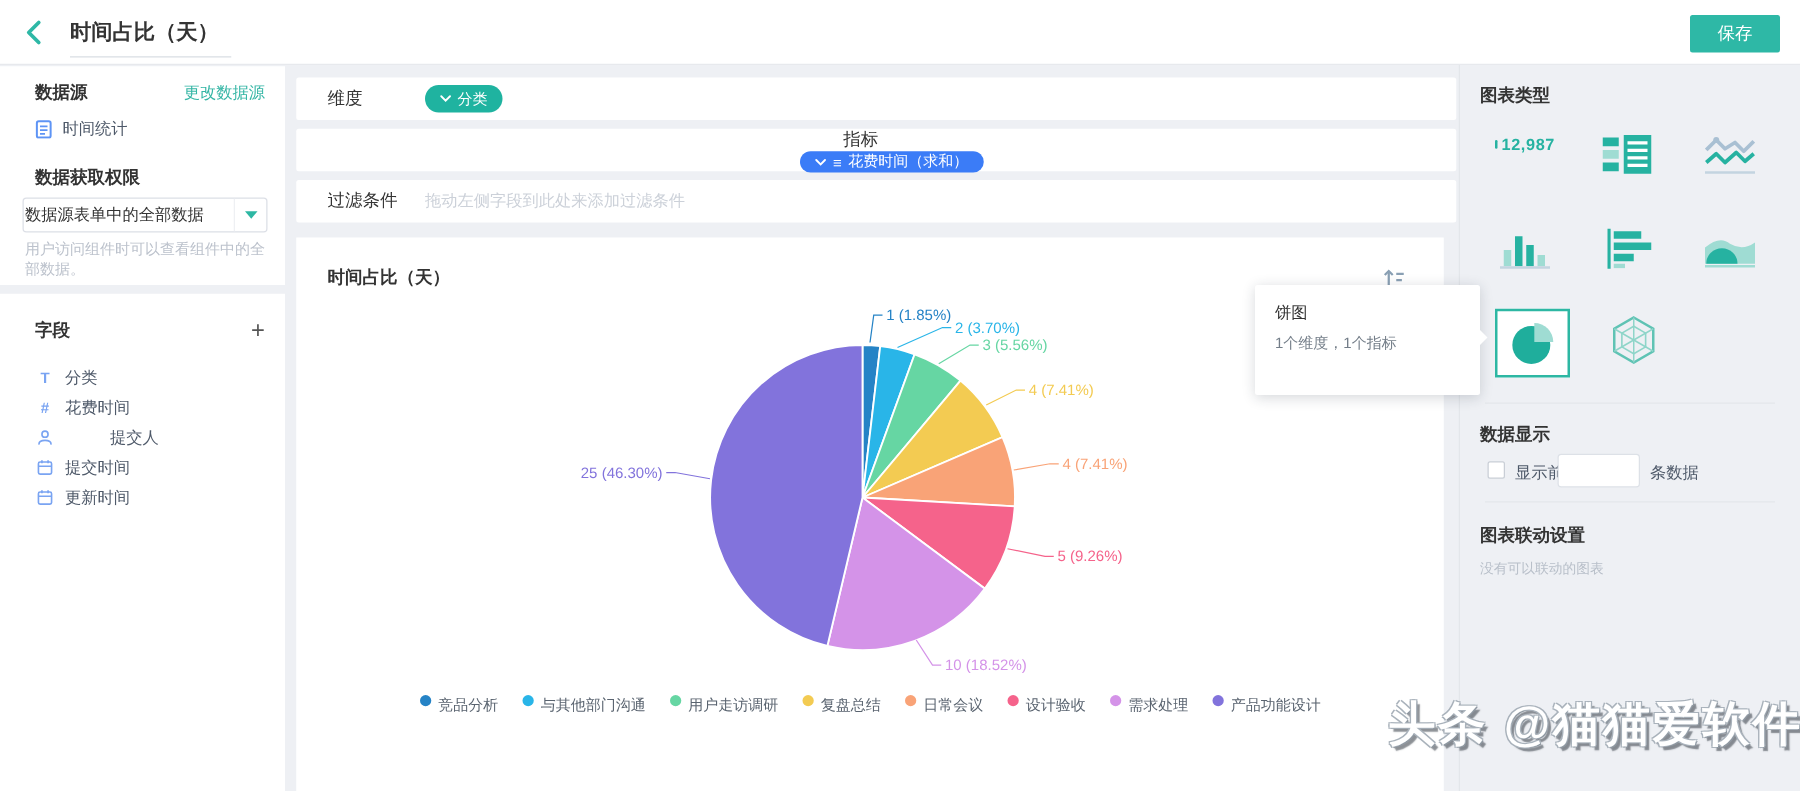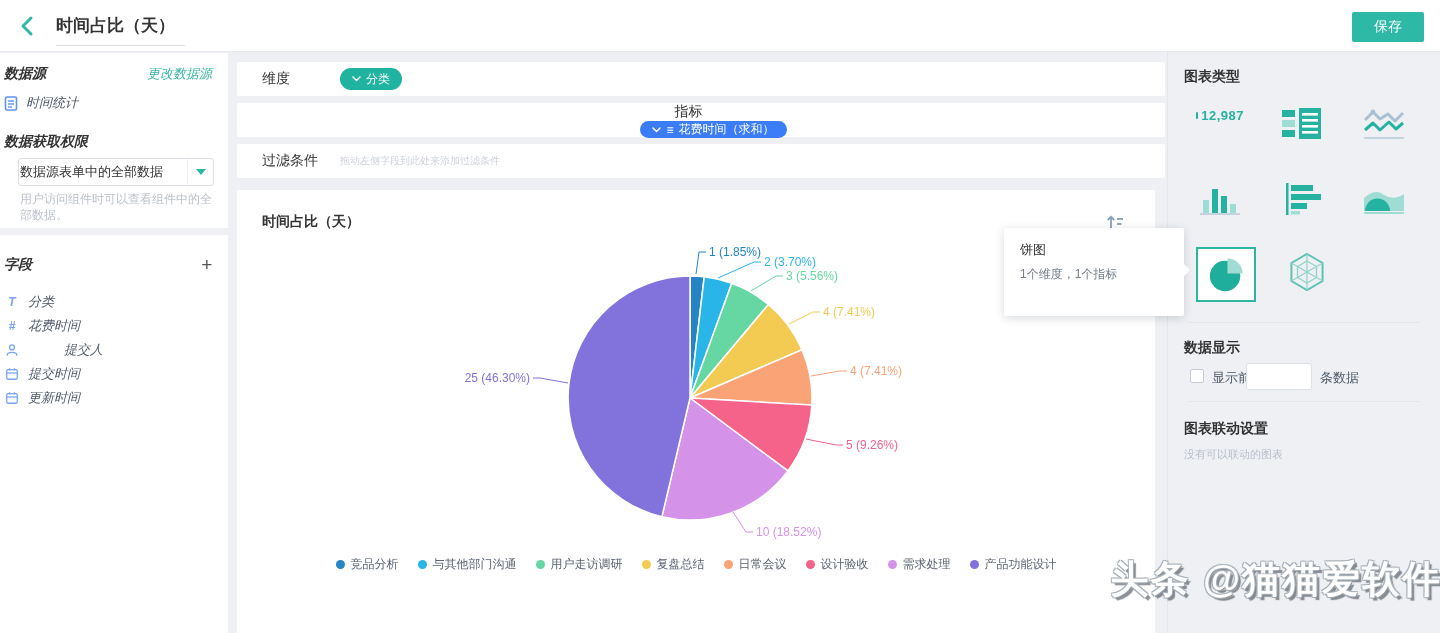--- a/index.html
+++ b/index.html
@@ -14,21 +14,21 @@
     background:#fff; border-bottom:1px solid #e7e9ed; z-index:5; }
   .back-btn { position:absolute; left:16px; top:14px; width:24px; height:24px; cursor:pointer; }
   .page-title { position:absolute; left:56px; top:14px; font-size:17px; font-weight:600;
     color:#333; padding:0 10px 8px 0; border-bottom:1px solid #d9dee4; min-width:118px; }
   .save-btn { position:absolute; right:16px; top:12px; width:72px; height:30px;
     background:#2eb8a6; color:#fff; font-size:14px; border:none; border-radius:2px;
     display:flex; align-items:center; justify-content:center; cursor:pointer; }
 
   
   .sidebar { position:absolute; left:0; top:53px; width:228px; height:580px; background:#fff; }
-  .sb-row { position:absolute; left:4px; right:16px; display:flex; align-items:center;font-style:italic; }
+  .sb-row { position:absolute; left:28px; right:16px; display:flex; align-items:center; }
   .sb-head { font-size:14px; font-weight:600; color:#333; }
   .sb-link { margin-left:auto; font-size:13px; color:#35b6a5; cursor:pointer; }
   .sb-item { font-size:13px; color:#4e5969; display:flex; align-items:center; gap:8px; }
   .sb-select { position:absolute; left:18px; top:105px; width:196px; height:28px;
     border:1px solid #dcdfe6; border-radius:3px; background:#fff; display:flex;
     align-items:center; font-size:13px; color:#333; padding-left:1px; cursor:pointer; }
   .sb-select .caret-zone { margin-left:auto; width:26px; height:100%; display:flex;
     align-items:center; justify-content:center; border-left:1px solid #eef0f3; }
   .caret-down { width:0; height:0; border-left:5px solid transparent;
     border-right:5px solid transparent; border-top:6px solid #2db7a3; }
@@ -42,30 +42,30 @@
   
   .cfg-row { position:absolute; left:237px; width:928px; height:34px; background:#fff;
     border-radius:2px; display:flex; align-items:center; padding-left:25px; }
   .cfg-label { font-size:14px; color:#333; width:78px; }
   .cfg-label.wide { width:auto; margin-right:22px; }
   .pill { height:22px; border-radius:11px; display:flex; align-items:center; gap:5px;
     padding:0 12px; color:#fff; font-size:12px; cursor:pointer; }
   .pill.teal { background:#1fb3a0; }
   .pill.blue { background:#3b7cf7; }
   .pill .sum-glyph { font-size:12px; line-height:1; }
-  .cfg-placeholder { font-size:10px; color:#ccd1d9; }
+  .cfg-placeholder { font-size:13px; color:#ccd1d9; }
 
   
   .chart-card { position:absolute; left:237px; top:190px; width:918px; height:443px; background:#fff; }
   .chart-title { position:absolute; left:25px; top:23px; font-size:14px; font-weight:600; color:#333; }
   .sort-icon { position:absolute; right:30px; top:24px; cursor:pointer; }
   #pie-svg { position:absolute; left:0; top:0; width:918px; height:443px; }
   .legend { position:absolute; left:0; top:366px; width:918px; display:flex;
     justify-content:center; gap:19px; }
-  .legend-item { display:flex; align-items:center; gap:6px; font-size:12px;
+  .legend-item { display:flex; gap:6px; font-size:12px;
     color:#5a6470; cursor:pointer; }
   .legend-dot { width:9px; height:9px; border-radius:50%; }
 
   
   .vdivider { position:absolute; left:1167px; top:52px; width:1px; height:581px; background:#e3e6ea; }
   .rp-head { position:absolute; font-size:14px; font-weight:600; color:#333; }
   .chart-type-btn { position:absolute; cursor:pointer; }
   .kpi-icon { width:48px; display:flex; align-items:center; gap:3px; }
   .kpi-bar { width:28px; height:7px; background:#26b2a1; border-radius:1px; }
   .kpi-num { font-size:13px; font-weight:700; color:#26b2a1; letter-spacing:0.5px; }

